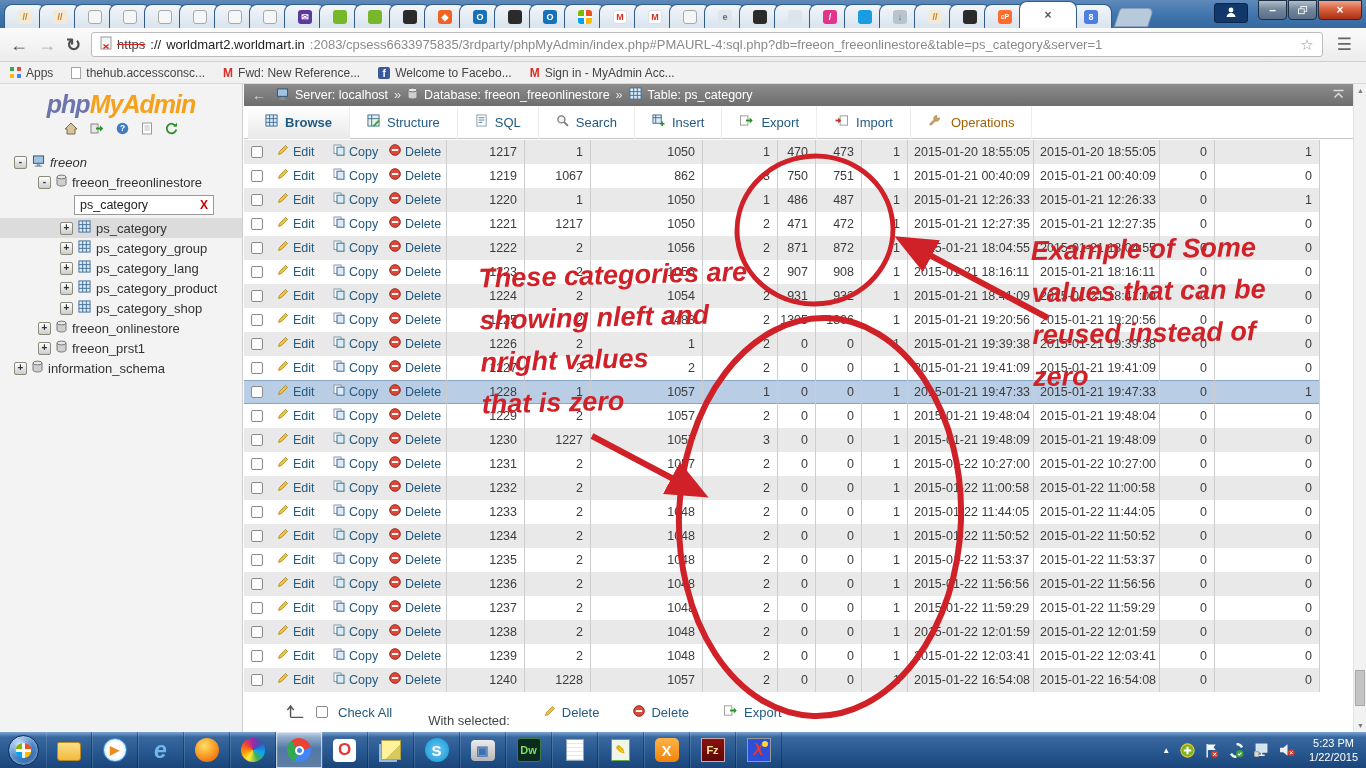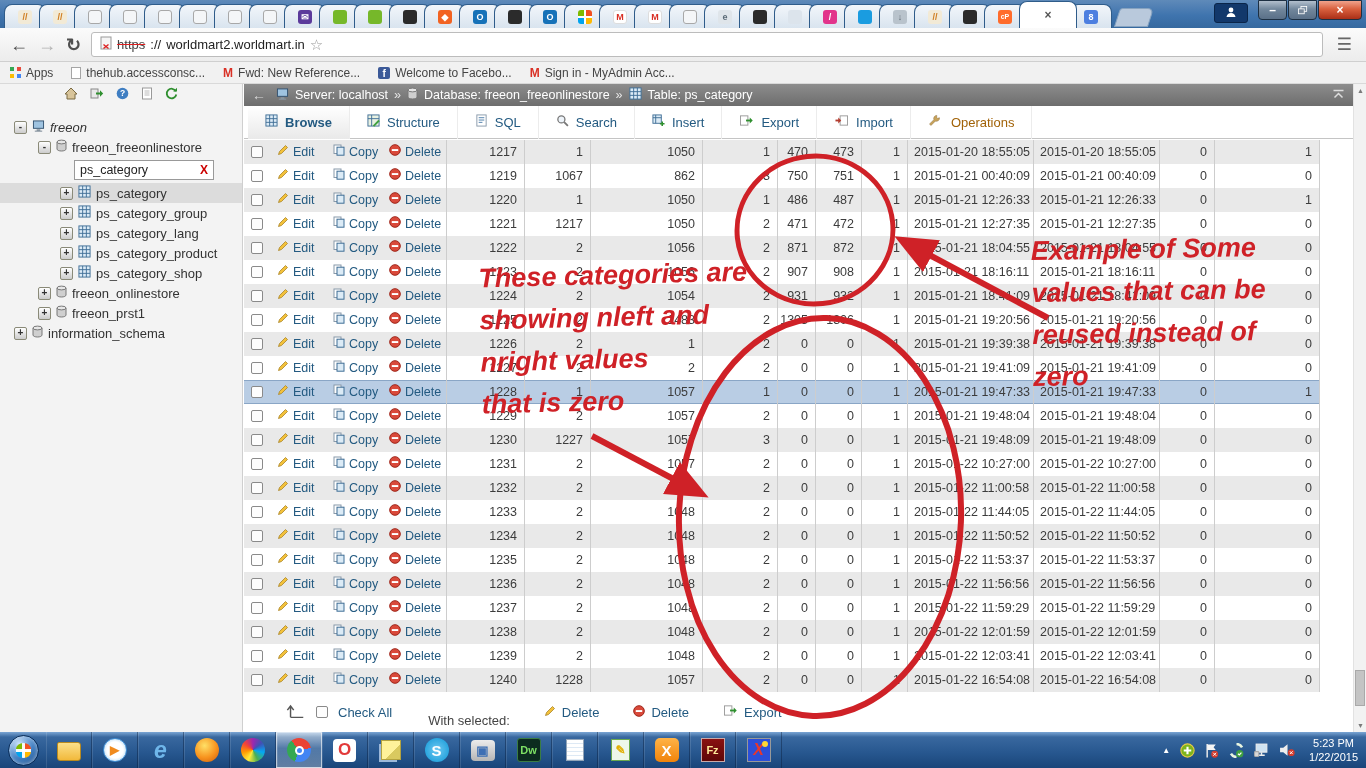--- a/index.html
+++ b/index.html
@@ -283,20 +283,21 @@
     <span class="navbtn disabled">→</span>
     <span class="navbtn">↻</span>
     <div class="urlbar">
       <span><svg width="12" height="14" viewBox="0 0 12 14">
             <rect x="1" y="1" width="10" height="12" fill="#f5f5f5" stroke="#999"></rect>
             <path d="M3.5 8.5l5 4M8.5 8.5l-5 4" stroke="#d22" stroke-width="1.4"></path>
           </svg></span>
       <span class="https">https</span>
         <span class="host">://</span>
         <span class="host">worldmart2.worldmart.in</span>
+        <span class="urltail">:2083/cpsess6633975835/3rdparty/phpMyAdmin/index.php#PMAURL-4:sql.php?db=freeon_freeonlinestore&amp;table=ps_category&amp;server=1</span>
       <span class="star">☆</span>
     </div>
     <span class="menubtn">☰</span>
   </div>
 
   <div class="bmbar">
     <div class="bm-item">
       <span class="apps-ico"></span>
       <span>Apps</span>
     </div>
@@ -316,20 +317,23 @@
         <div class="bm-item">
           <span class="bm-gmail">M</span>
           <span>Sign in - MyAdmin Acc...</span>
         </div>
       </div>
   </div>
 
   <div class="content">
 
     <aside class="sidebar">
+      <div class="pmalogo">
+        <span class="logo-php">php</span><span class="logo-rest">MyAdmin</span>
+      </div>
       <div class="sb-icons">
         <span><svg width="14" height="13" viewBox="0 0 14 13">
               <path d="M7 1L1 7h2v5h8V7h2z" fill="#d8c49a" stroke="#7a6a42"></path>
             </svg></span>
         <span><svg width="14" height="13" viewBox="0 0 14 13">
               <rect x="1" y="2" width="7" height="9" fill="#e8e8e8" stroke="#888"></rect>
               <path d="M6 6.5h4.5" stroke="#2f8f2f" stroke-width="2"></path>
               <path d="M10 3.3l3.2 3.2-3.2 3.2z" fill="#2f8f2f"></path>
             </svg></span>
         <span><svg width="13" height="13" viewBox="0 0 13 13">

